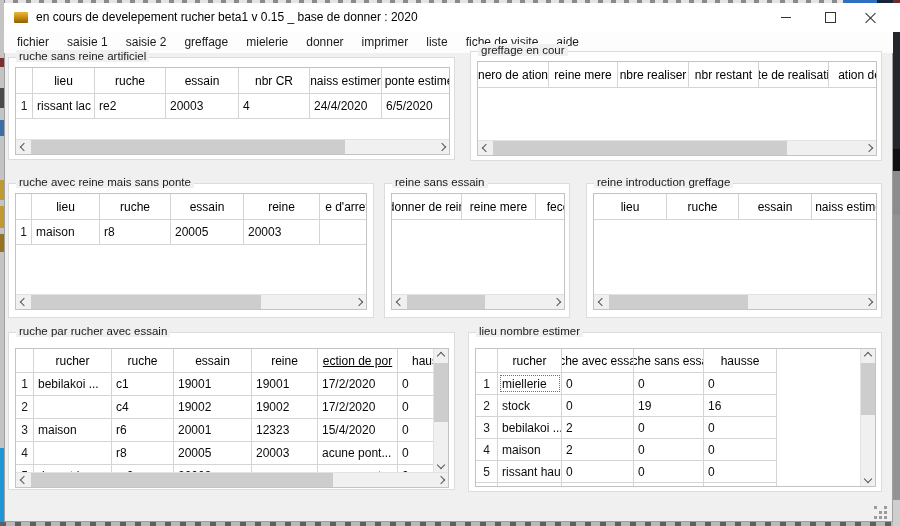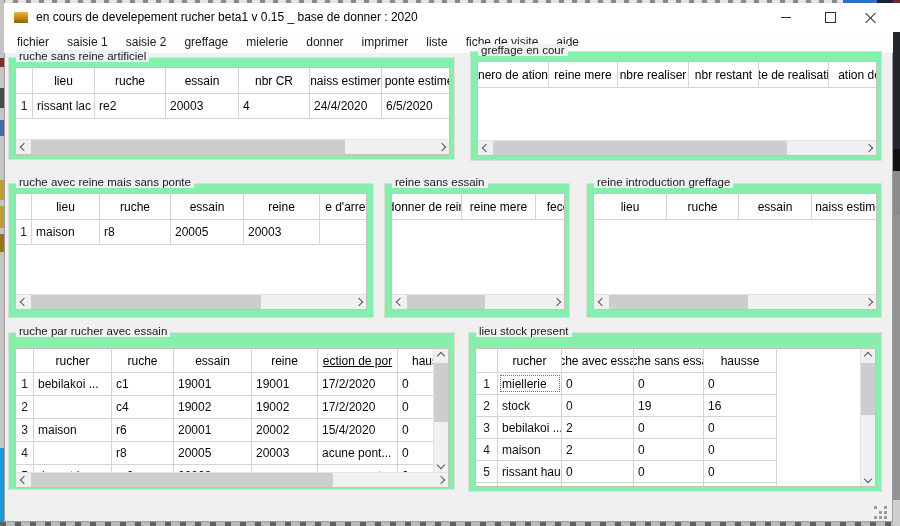--- a/index.html
+++ b/index.html
@@ -20,21 +20,21 @@
   .ico-close{position:relative;width:11px;height:11px;}
   .ico-close:before,.ico-close:after{content:"";position:absolute;left:5px;top:-1px;width:1px;height:14px;background:#333;}
   .ico-close:before{transform:rotate(45deg);} .ico-close:after{transform:rotate(-45deg);}
 
   
   #menubar{position:absolute;left:4px;top:32px;width:889px;height:21px;background:#fdfdfd;
     display:flex;align-items:center;padding-left:4px;box-sizing:border-box;}
   .menu-item{padding:0 9px;font-size:12px;color:#1a1a1a;line-height:21px;white-space:nowrap;}
 
   
-  .gb{position:absolute;border:1px solid #dcdcdc;background:#86efac;box-sizing:border-box;}
+  .gb{position:absolute;border:1px solid #dcdcdc;background:#ffffff;box-sizing:border-box;}
   .gb-lbl{position:absolute;top:-8px;left:7px;padding:0 3px;background:#f0f0f0;font-size:11.5px;color:#1a1a1a;white-space:nowrap;}
 
   
   .grid{position:absolute;background:#fff;border:1px solid #c3c3c3;box-sizing:border-box;overflow:hidden;}
   .thead{display:flex;background:#fff;border-bottom:1px solid #d4d4d4;box-sizing:border-box;}
   .hcell{flex:none;box-sizing:border-box;border-right:1px solid #d4d4d4;display:flex;align-items:center;
     justify-content:center;font-size:12px;color:#000;white-space:nowrap;overflow:hidden;}
   .trow{display:flex;border-bottom:1px solid #d4d4d4;box-sizing:border-box;background:#fff;}
   .cell{flex:none;box-sizing:border-box;border-right:1px solid #d4d4d4;padding:0 4px;display:flex;
     align-items:center;font-size:12px;color:#0a0a0a;white-space:nowrap;overflow:hidden;}
@@ -290,21 +290,21 @@
           <div class="cell" style="width: 78px;">19002</div>
           <div class="cell" style="width: 66px;">19002</div>
           <div class="cell" style="width: 80px;">17/2/2020</div>
           <div class="cell" style="width: 55px;">0</div>
         </div>
         <div class="trow" style="height: 23px; width: 437px;">
           <div class="cell rowno" style="width: 18px;">3</div>
           <div class="cell" style="width: 78px;">maison</div>
           <div class="cell" style="width: 62px;">r6</div>
           <div class="cell" style="width: 78px;">20001</div>
-          <div class="cell" style="width: 66px;">20002</div>
+          <div class="cell" style="width: 66px;">12323</div>
           <div class="cell" style="width: 80px;">15/4/2020</div>
           <div class="cell" style="width: 55px;">0</div>
         </div>
         <div class="trow" style="height: 23px; width: 437px;">
           <div class="cell rowno" style="width: 18px;">4</div>
           <div class="cell" style="width: 78px;"></div>
           <div class="cell" style="width: 62px;">r8</div>
           <div class="cell" style="width: 78px;">20005</div>
           <div class="cell" style="width: 66px;">20003</div>
           <div class="cell" style="width: 80px;">acune pont...</div>
@@ -338,21 +338,21 @@
             <div class="hthumb" style="width: 75%;"></div>
           </div>
           <div class="sarr">
             <div class="chev r"></div>
           </div>
         </div>
       </div>
   </div>
 
   <div class="gb" style="left:468px;top:332px;width:414px;height:160px;">
-    <span class="gb-lbl">lieu stock present</span>
+    <span class="gb-lbl">lieu nombre estimer</span>
     <div class="grid" style="left:6px;top:15px;width:401px;height:139px;">
         <div class="thead" style="height: 24px; width: 301px;">
           <div class="hcell" style="width: 22px;"></div>
           <div class="hcell" style="width: 64px;">rucher</div>
           <div class="hcell" style="width: 72px;">che avec essa</div>
           <div class="hcell" style="width: 70px;">iche sans essa</div>
           <div class="hcell" style="width: 73px;">hausse</div>
         </div>
         <div class="trow" style="height: 22px; width: 301px;">
           <div class="cell rowno" style="width: 22px;">1</div>

